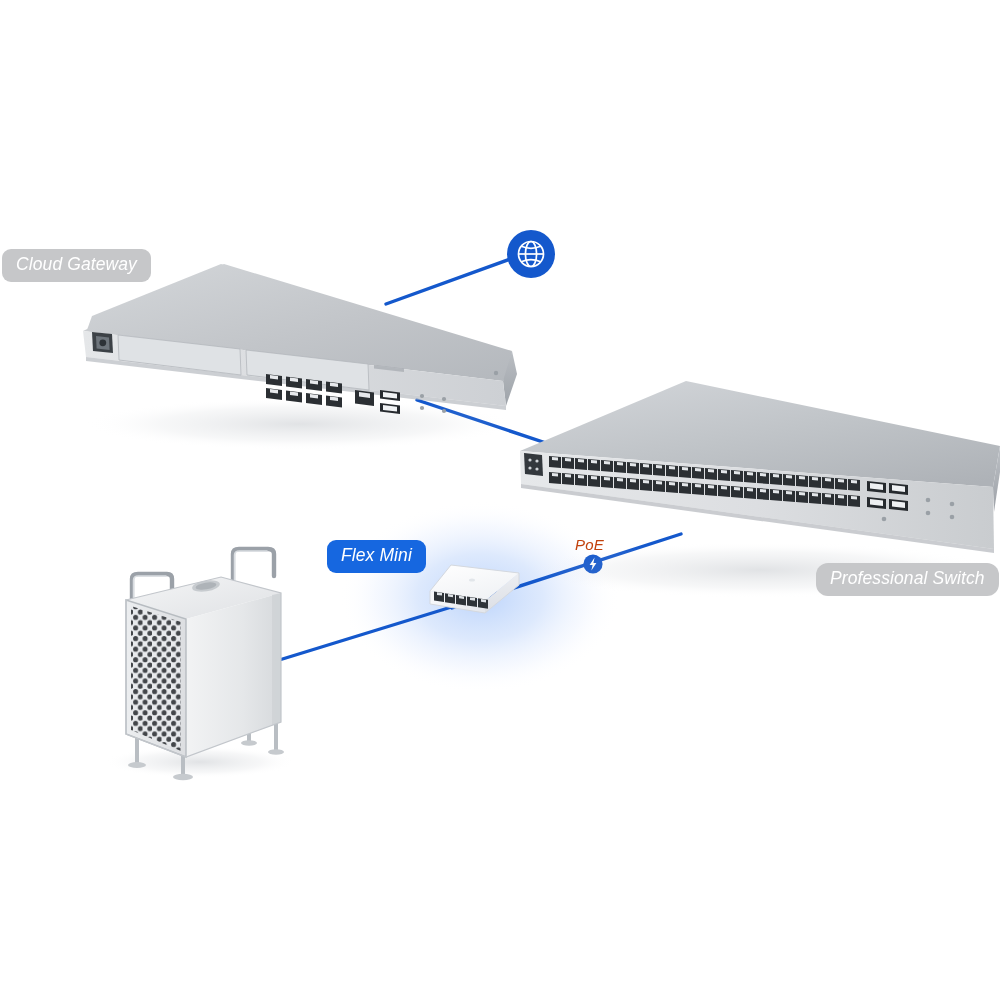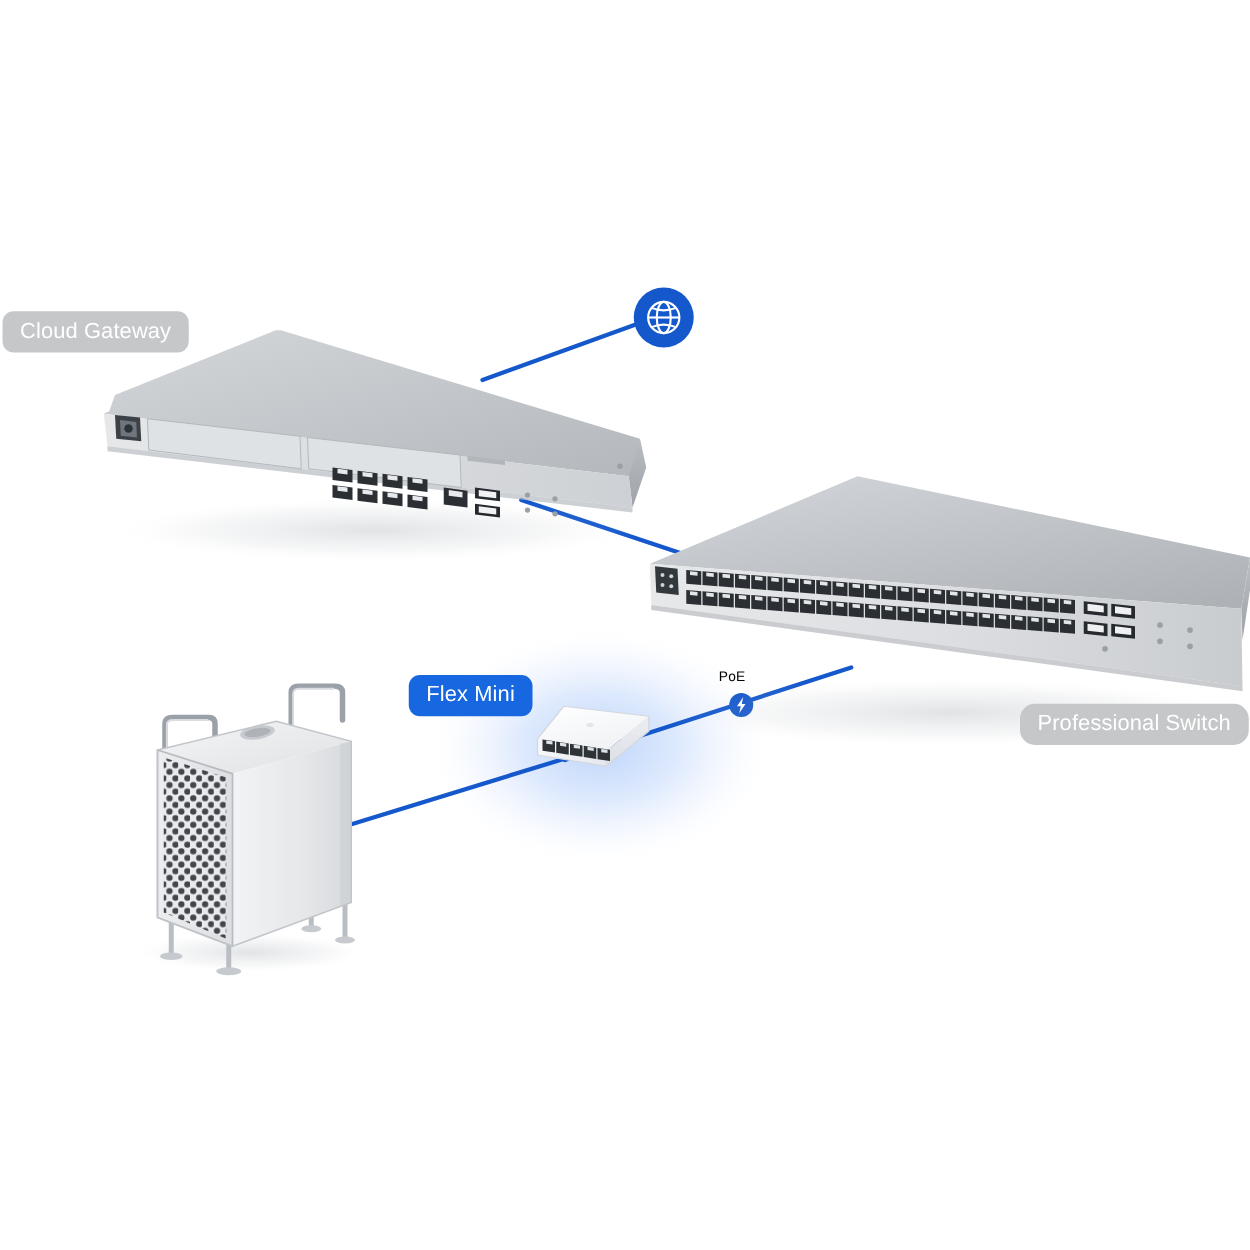--- a/index.html
+++ b/index.html
@@ -11,20 +11,21 @@
     width: 1000px;
     height: 1000px;
     font-family: "Liberation Sans", sans-serif;
     overflow: hidden;
   }
   #stage {
     position: relative;
     width: 1000px;
     height: 776px;
     background: #ffffff;
+    font-style: italic;
   }
   #diagram-svg {
     position: absolute;
     left: 0;
     top: 0;
     width: 1000px;
     height: 1000px;
   }
   .badge {
     position: absolute;
@@ -55,22 +56,22 @@
     border-radius: 12px;
   }
   #badge-flex-mini {
     left: 327px;
     top: 540px;
   }
   .poe-label {
     position: absolute;
     left: 575px;
     top: 537px;
-    color: #000000;
-    font-size: 11px;
+    color: #c2410c;
+    font-size: 15px;
     letter-spacing: 0.2px;
     line-height: 1;
   }
 </style>
 </head>
 <body>
 
 <div id="stage">
 
   <svg id="diagram-svg" viewBox="0 0 1000 1000">

